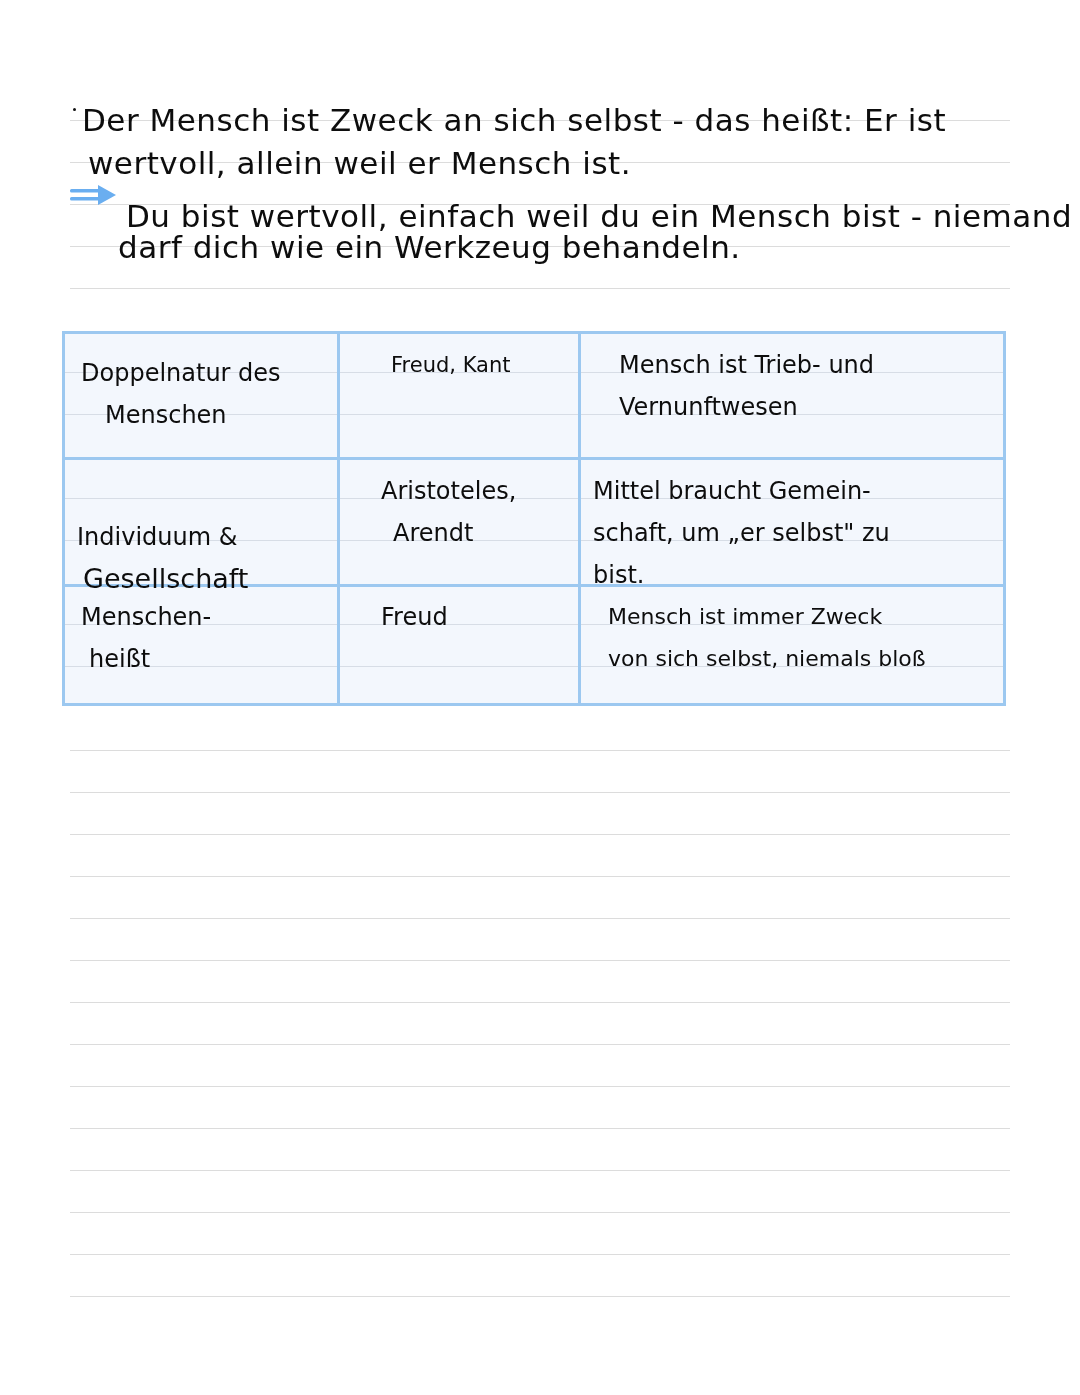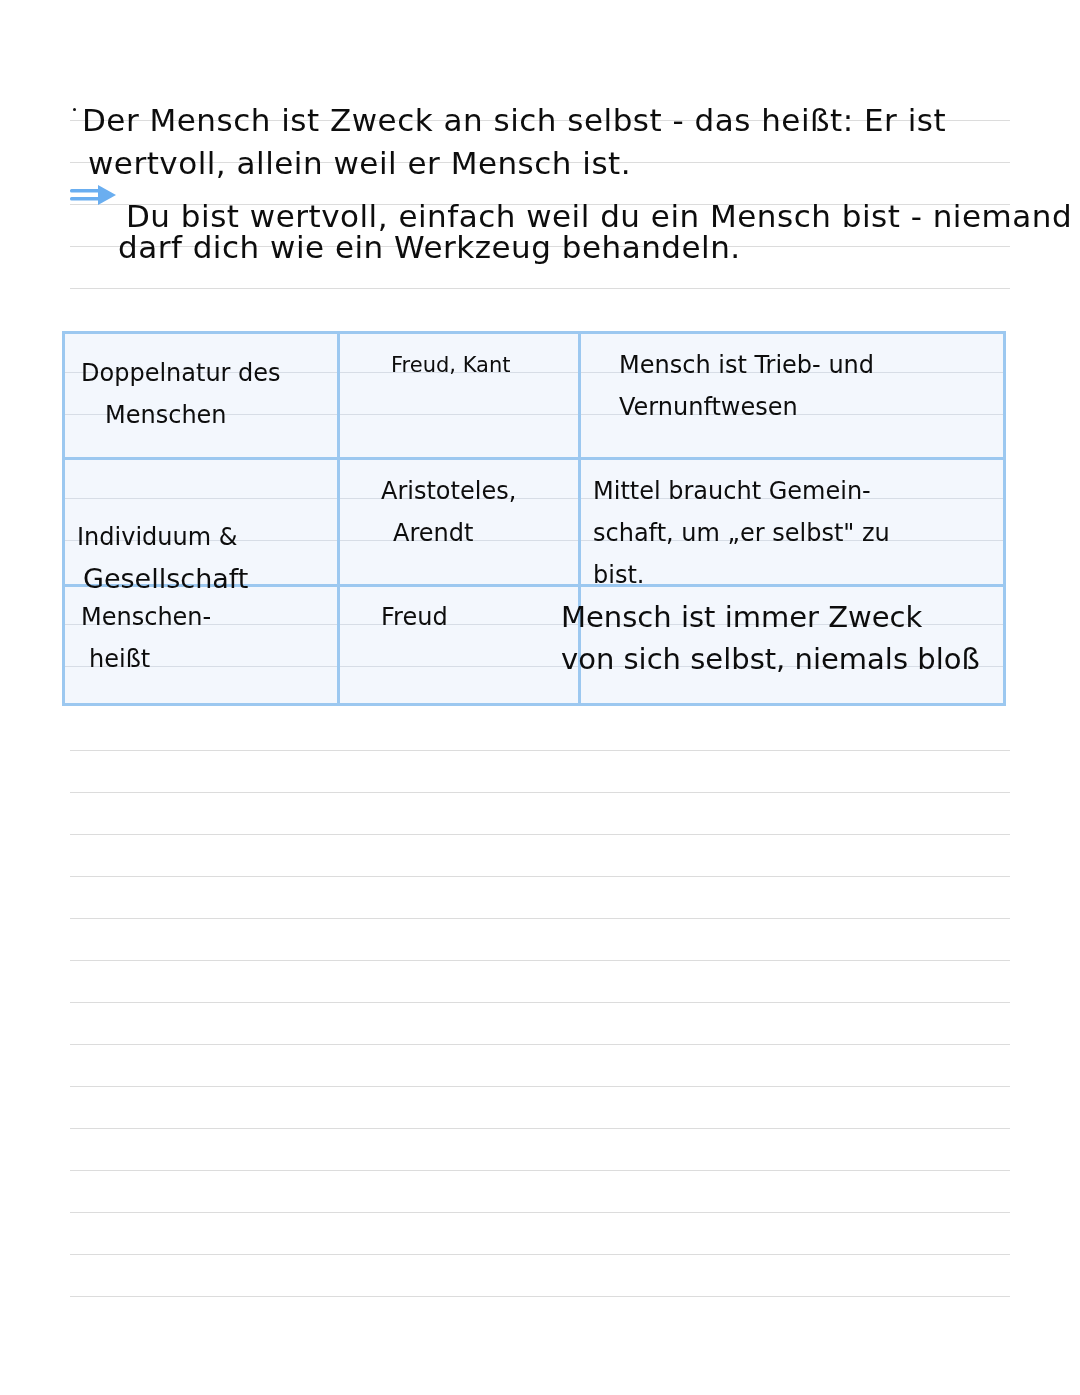--- a/index.html
+++ b/index.html
@@ -112,18 +112,18 @@
   </div>
 
   <div>
     <div class="cell" style="left:16px; top:262px;">
       <div>Menschen-</div>
       <div style="padding-left:8px">heißt</div>
     </div>
     <div class="cell" style="left:316px; top:262px;">
       <div>Freud</div>
     </div>
-    <div class="cell" style="left:496px; top:262px; font-size:29px;">
+    <div class="cell" style="left:543px; top:262px; font-size:22px;">
       <div>Mensch ist immer Zweck</div>
       <div>von sich selbst, niemals bloß</div>
     </div>
   </div>
 </div>
 
 </body></html>

